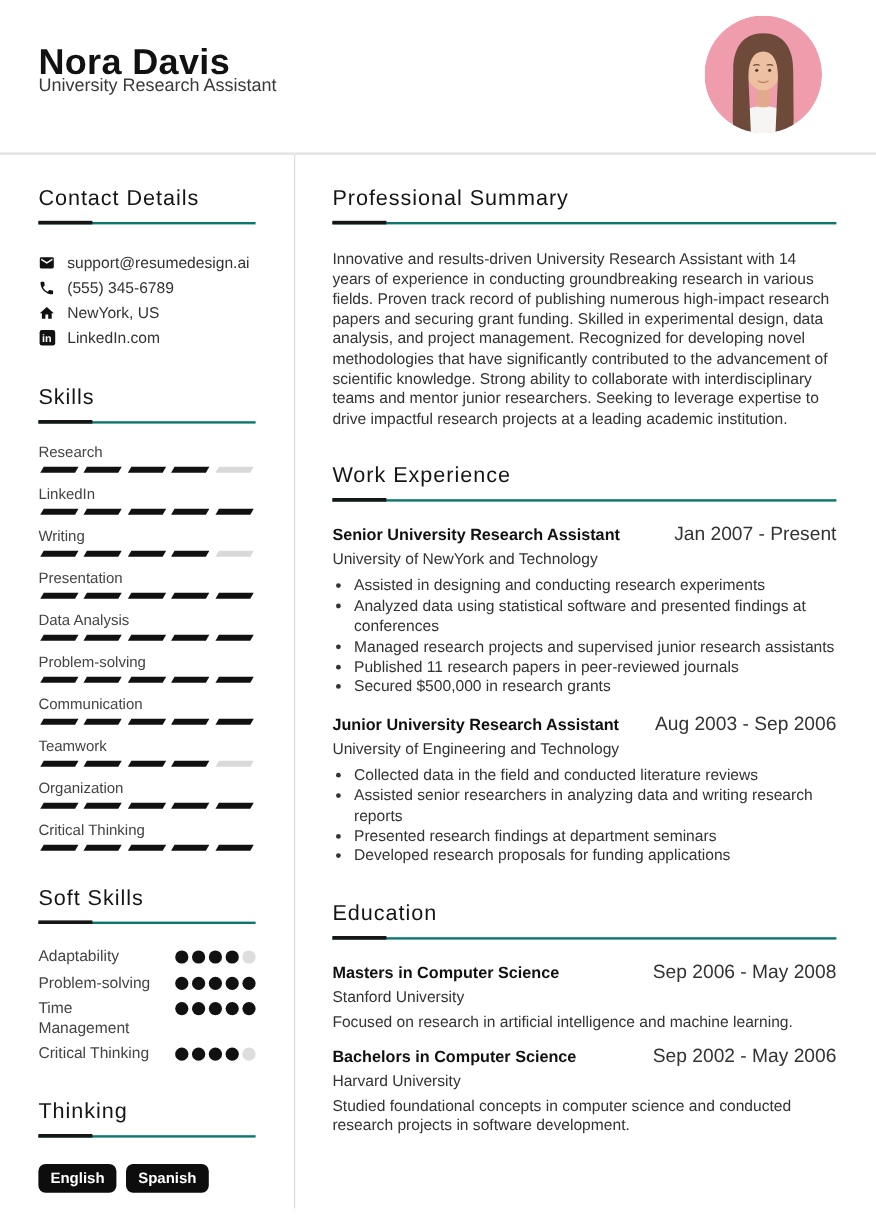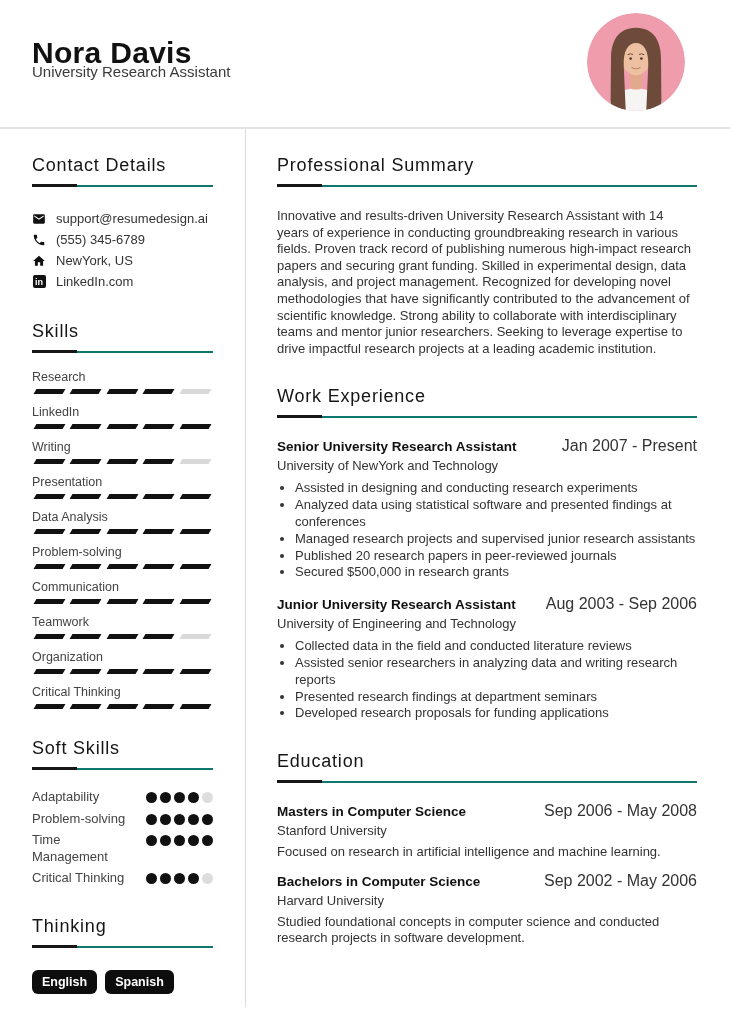--- a/index.html
+++ b/index.html
@@ -347,21 +347,21 @@
           </div>
           <div class="row-sub">University of NewYork and Technology</div>
           <ul>
 
               <li>Assisted in designing and conducting research experiments</li>
 
               <li>Analyzed data using statistical software and presented findings at conferences</li>
 
               <li>Managed research projects and supervised junior research assistants</li>
 
-              <li>Published 20 research papers in peer-reviewed journals</li>
+              <li>Published 11 research papers in peer-reviewed journals</li>
 
               <li>Secured $500,000 in research grants</li>
 
           </ul>
         </div>
 
         <div class="job">
           <div class="row-head">
             <span class="row-title">Junior University Research Assistant</span>
             <span class="row-date">Aug 2003 - Sep 2006</span>

